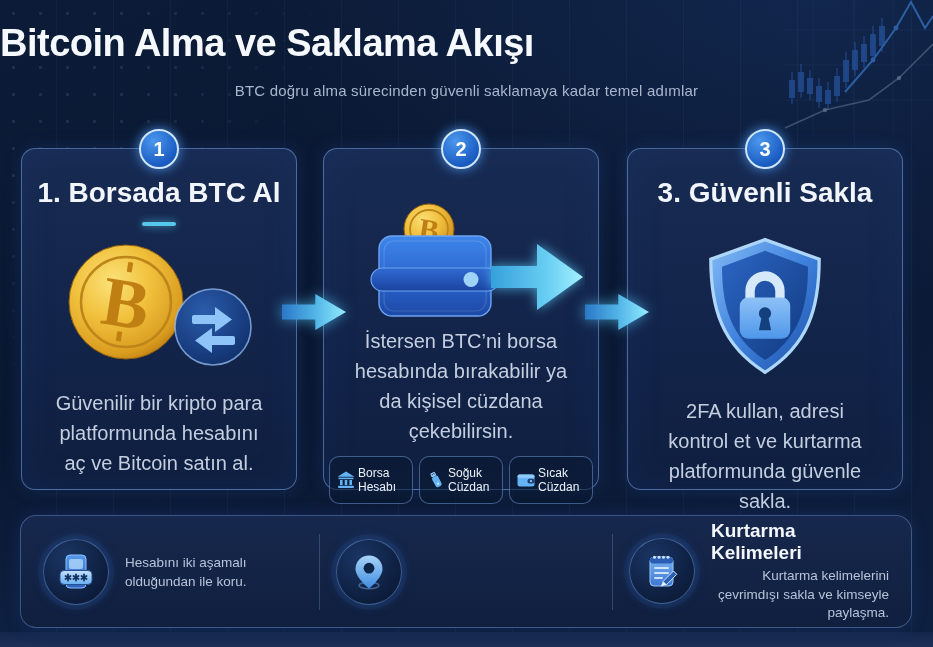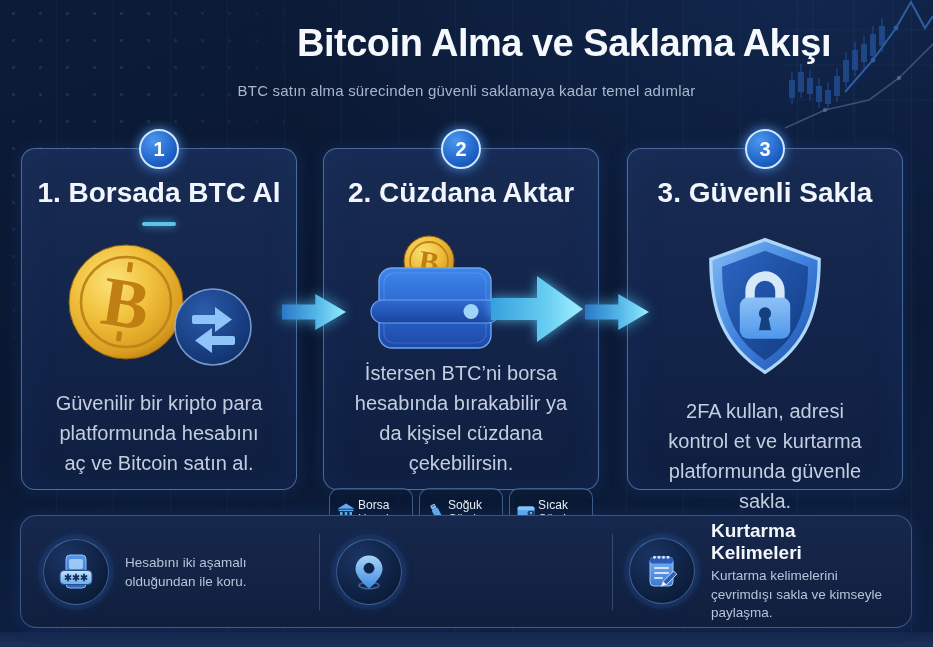--- a/index.html
+++ b/index.html
@@ -16,21 +16,21 @@
     background:repeating-linear-gradient(90deg,transparent 0 56px,rgba(130,170,230,0.05) 56px 57px);}
   .bg-dots{position:absolute;left:0;top:0;width:330px;height:400px;pointer-events:none;opacity:.75;
     background-image:radial-gradient(rgba(135,170,225,0.20) 1.4px,transparent 1.5px);
     background-size:27px 27px;
     -webkit-mask-image:radial-gradient(ellipse at 15% 10%,#000 25%,transparent 72%);
     mask-image:radial-gradient(ellipse at 15% 10%,#000 25%,transparent 72%);}
   .bg-chart{position:absolute;right:0;top:0;pointer-events:none;opacity:.6;}
   .bg-bottom-strip{position:absolute;left:0;top:632px;width:933px;height:15px;
     background:linear-gradient(180deg,#14264a,#1d3057);}
   
-  .hdr-title{position:absolute;top:22px;left:0;width:831px;text-align:right;
+  .hdr-title{position:absolute;top:22px;left:0;width:831px;text-align:left;
     font-size:38px;font-weight:bold;color:#f5f8fc;letter-spacing:-0.5px;}
   .hdr-sub{position:absolute;top:82px;left:0;width:933px;text-align:center;
     font-size:15px;color:#a9b7cd;letter-spacing:.2px;}
   
   .card{position:absolute;top:148px;width:276px;height:342px;border-radius:14px;box-sizing:border-box;
     background:linear-gradient(180deg,#182b52 0%,#13244a 55%,#0f1f40 100%);
     border:1px solid rgba(122,162,222,0.55);
     box-shadow:0 0 18px rgba(40,90,180,0.22), inset 0 0 34px rgba(28,66,140,0.18);}
   .card-1{left:21px}.card-2{left:323px}.card-3{left:627px}
   .badge{position:absolute;top:-20px;left:50%;transform:translateX(-50%);
@@ -68,21 +68,21 @@
   .tip-divider{width:1px;height:76px;background:rgba(125,158,212,0.30);margin:0 16px;}
   .tip-circle{flex:none;width:64px;height:64px;border-radius:50%;
     background:radial-gradient(circle at 35% 28%,#1a3564,#0c1c3a 75%);
     border:1.5px solid rgba(105,155,225,0.5);
     box-shadow:0 0 0 5px rgba(60,110,190,0.10),0 0 12px rgba(40,100,200,0.35);
     display:flex;align-items:center;justify-content:center;}
   .tip-title{font-size:19px;font-weight:bold;color:#f3f6fb;}
   .tip-desc{font-size:13.5px;line-height:1.4;color:#b7c3d8;margin-top:3px;}
   .tip-1 .tip-desc{max-width:168px;}
   .tip-2 .tip-desc{max-width:198px;}
-  .tip-3 .tip-desc{max-width:238px;}
+  .tip-3 .tip-desc{max-width:238px;text-align:right;}
 </style>
 </head>
 <body>
 
 <div class="stage">
 
   <div class="bg-vlines"></div>
   <div class="bg-dots"></div>
   <svg class="bg-chart" width="150" height="135" viewBox="0 0 150 135">
     <g stroke="rgba(120,160,220,0.10)" stroke-width="1">
@@ -122,21 +122,21 @@
     <polyline points="62,92 90,60 113,28 128,2 142,28 150,16" fill="none" stroke="#3f86e0" stroke-width="2"></polyline>
     <circle cx="90" cy="60" r="2.4" fill="#3f86e0"></circle>
       <circle cx="113" cy="28" r="2.4" fill="#3f86e0"></circle>
     <polyline points="2,128 42,110 86,100 116,78 150,44" fill="none" stroke="#a9bcd6" stroke-width="1.6" opacity="0.5"></polyline>
     <circle cx="42" cy="110" r="2.2" fill="#a9bcd6" opacity="0.6"></circle>
       <circle cx="116" cy="78" r="2.2" fill="#a9bcd6" opacity="0.6"></circle>
   </svg>
   <div class="bg-bottom-strip"></div>
 
   <div class="hdr-title">Bitcoin Alma ve Saklama Akışı</div>
-  <div class="hdr-sub">BTC satın alma sürecinden güvenli saklamaya kadar temel adımlar</div>
+  <div class="hdr-sub">BTC doğru alma sürecinden güvenli saklamaya kadar temel adımlar</div>
 
   <div class="card card-1">
     <div class="badge">1</div>
     <div class="card-inner">
       <div class="card-title">1. Borsada BTC Al</div>
       <div class="accent-line"></div>
       <div class="illus">
         <svg width="190" height="132" viewBox="0 0 190 132">
           <defs>
             <radialGradient id="g-coin" cx="38%" cy="32%" r="75%">
@@ -167,21 +167,20 @@
           </g>
         </svg>
       </div>
       <div class="card-desc">Güvenilir bir kripto para platformunda hesabını aç ve Bitcoin satın al.</div>
     </div>
   </div>
 
   <div class="card card-2">
     <div class="badge">2</div>
     <div class="card-inner">
-      <div class="card-title">2. Cüzdana Aktar</div>
       <div class="accent-line"></div>
       <div class="illus">
         <svg width="248" height="118" viewBox="0 0 248 118">
           <defs>
             <radialGradient id="g-coin2" cx="38%" cy="32%" r="75%">
               <stop offset="0%" stop-color="#fbdf75"></stop>
                 <stop offset="50%" stop-color="#efbc39"></stop>
                 <stop offset="100%" stop-color="#c9881a"></stop>
             </radialGradient>
             <linearGradient id="g-wal" x1="0" y1="0" x2="0" y2="1">

